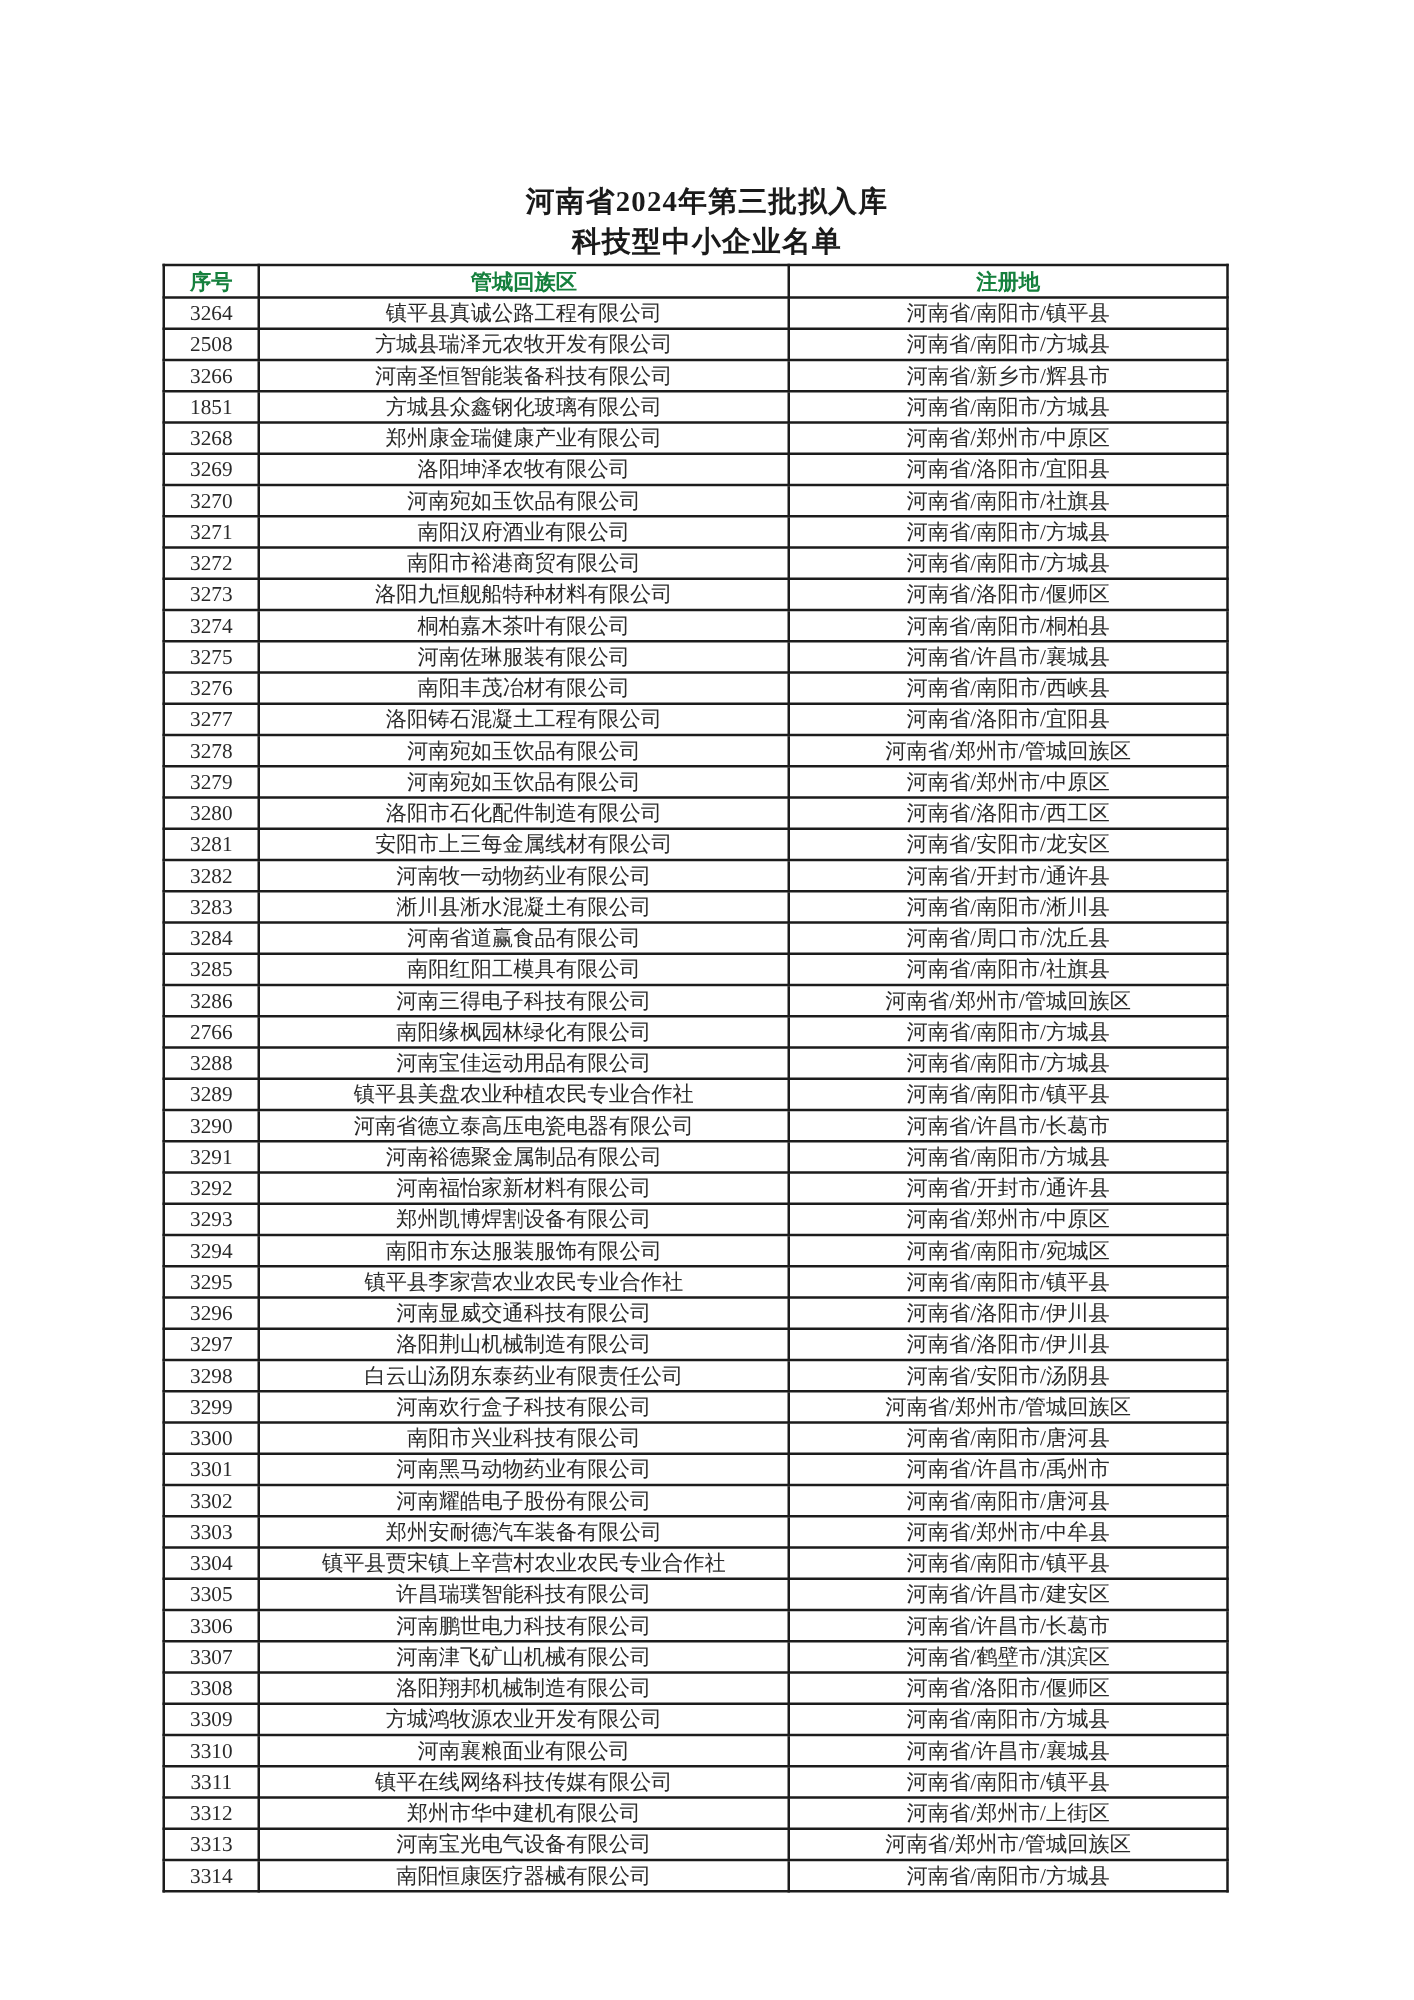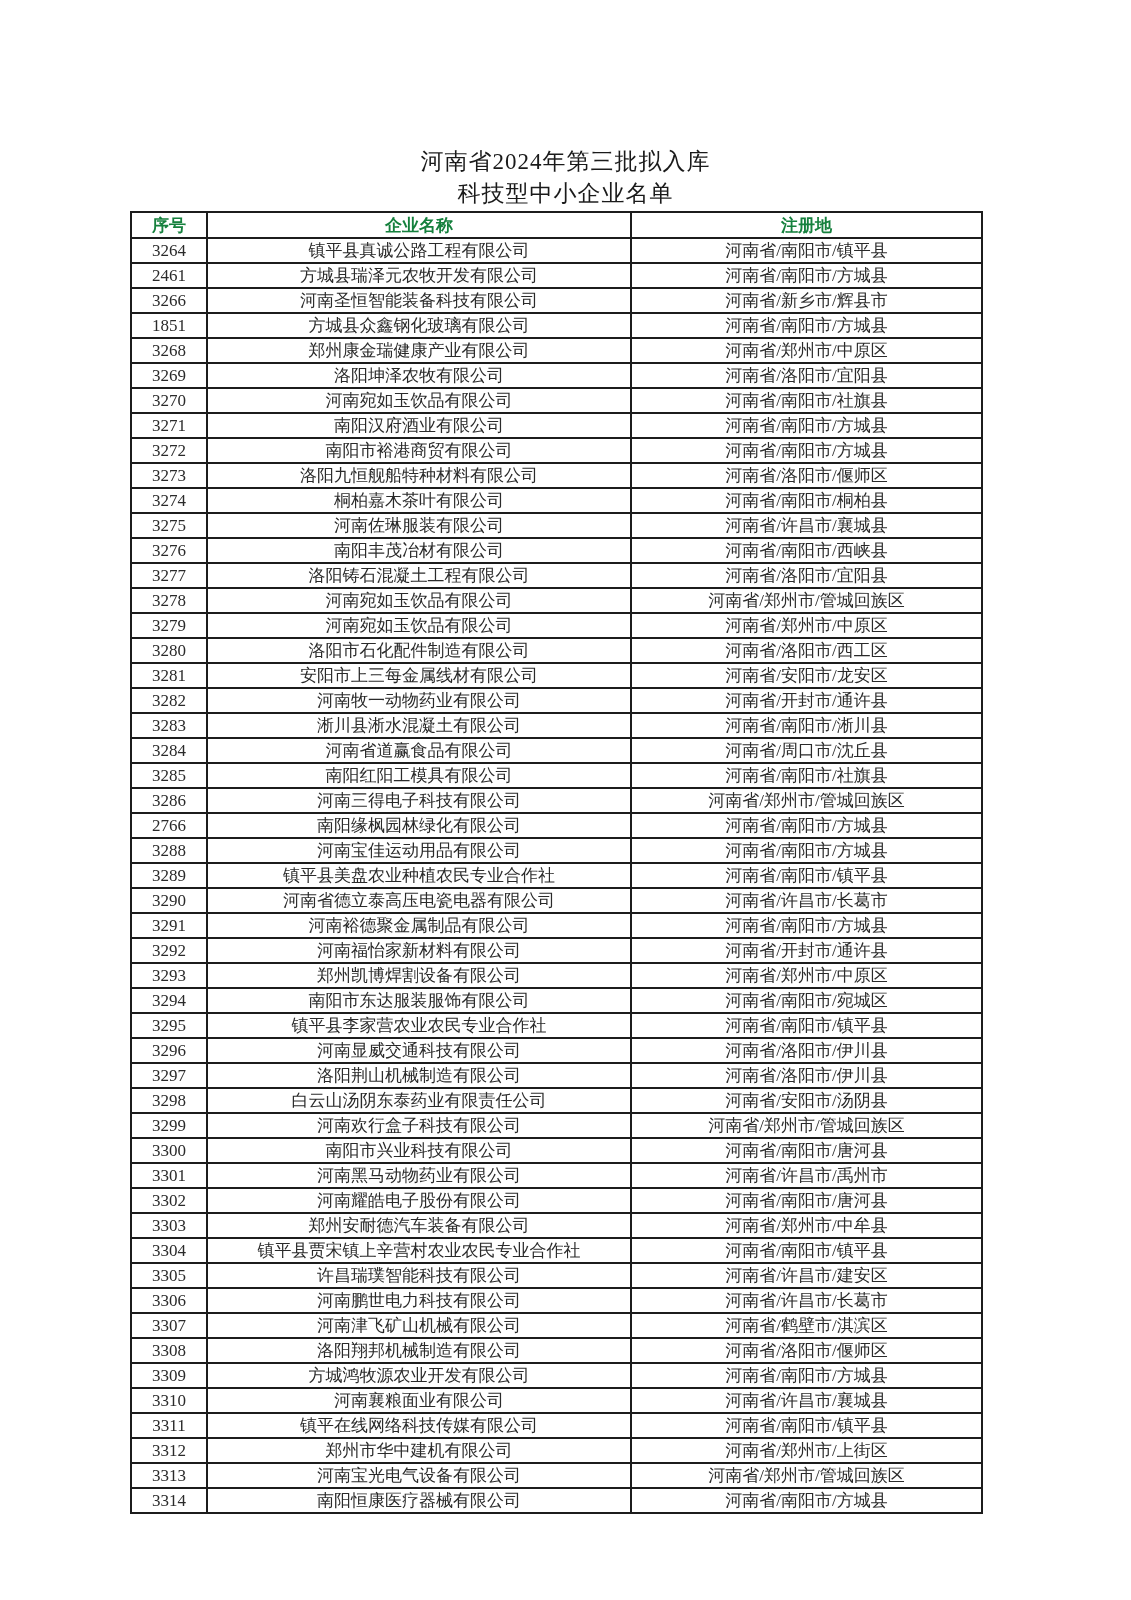--- a/index.html
+++ b/index.html
@@ -12,21 +12,21 @@
   .page {
     position: relative;
     width: 1131px;
     height: 1600px;
     background: #ffffff;
     overflow: hidden;
   }
   .doc-title {
     margin-top: 146px;
     text-align: center;
-    font-weight: normal;
+    font-weight: bold;
     font-size: 23px;
     line-height: 32px;
     color: #1a1a1a;
     letter-spacing: 1px;
   }
   .table-wrap {
     position: absolute;
     left: 130px;
     top: 211px;
     width: 851px;
@@ -71,32 +71,32 @@
   <div class="table-wrap">
     <table class="company-table">
       <colgroup>
         <col class="col-no">
         <col class="col-name">
         <col class="col-loc">
       </colgroup>
       <thead>
         <tr>
           <th>序号</th>
-          <th>企业名称</th>
+          <th>管城回族区</th>
           <th>注册地</th>
         </tr>
       </thead>
       <tbody>
           <tr>
             <td>3264</td>
             <td>镇平县真诚公路工程有限公司</td>
             <td>河南省/南阳市/镇平县</td>
           </tr>
           <tr>
-            <td>2461</td>
+            <td>2508</td>
             <td>方城县瑞泽元农牧开发有限公司</td>
             <td>河南省/南阳市/方城县</td>
           </tr>
           <tr>
             <td>3266</td>
             <td>河南圣恒智能装备科技有限公司</td>
             <td>河南省/新乡市/辉县市</td>
           </tr>
           <tr>
             <td>1851</td>

